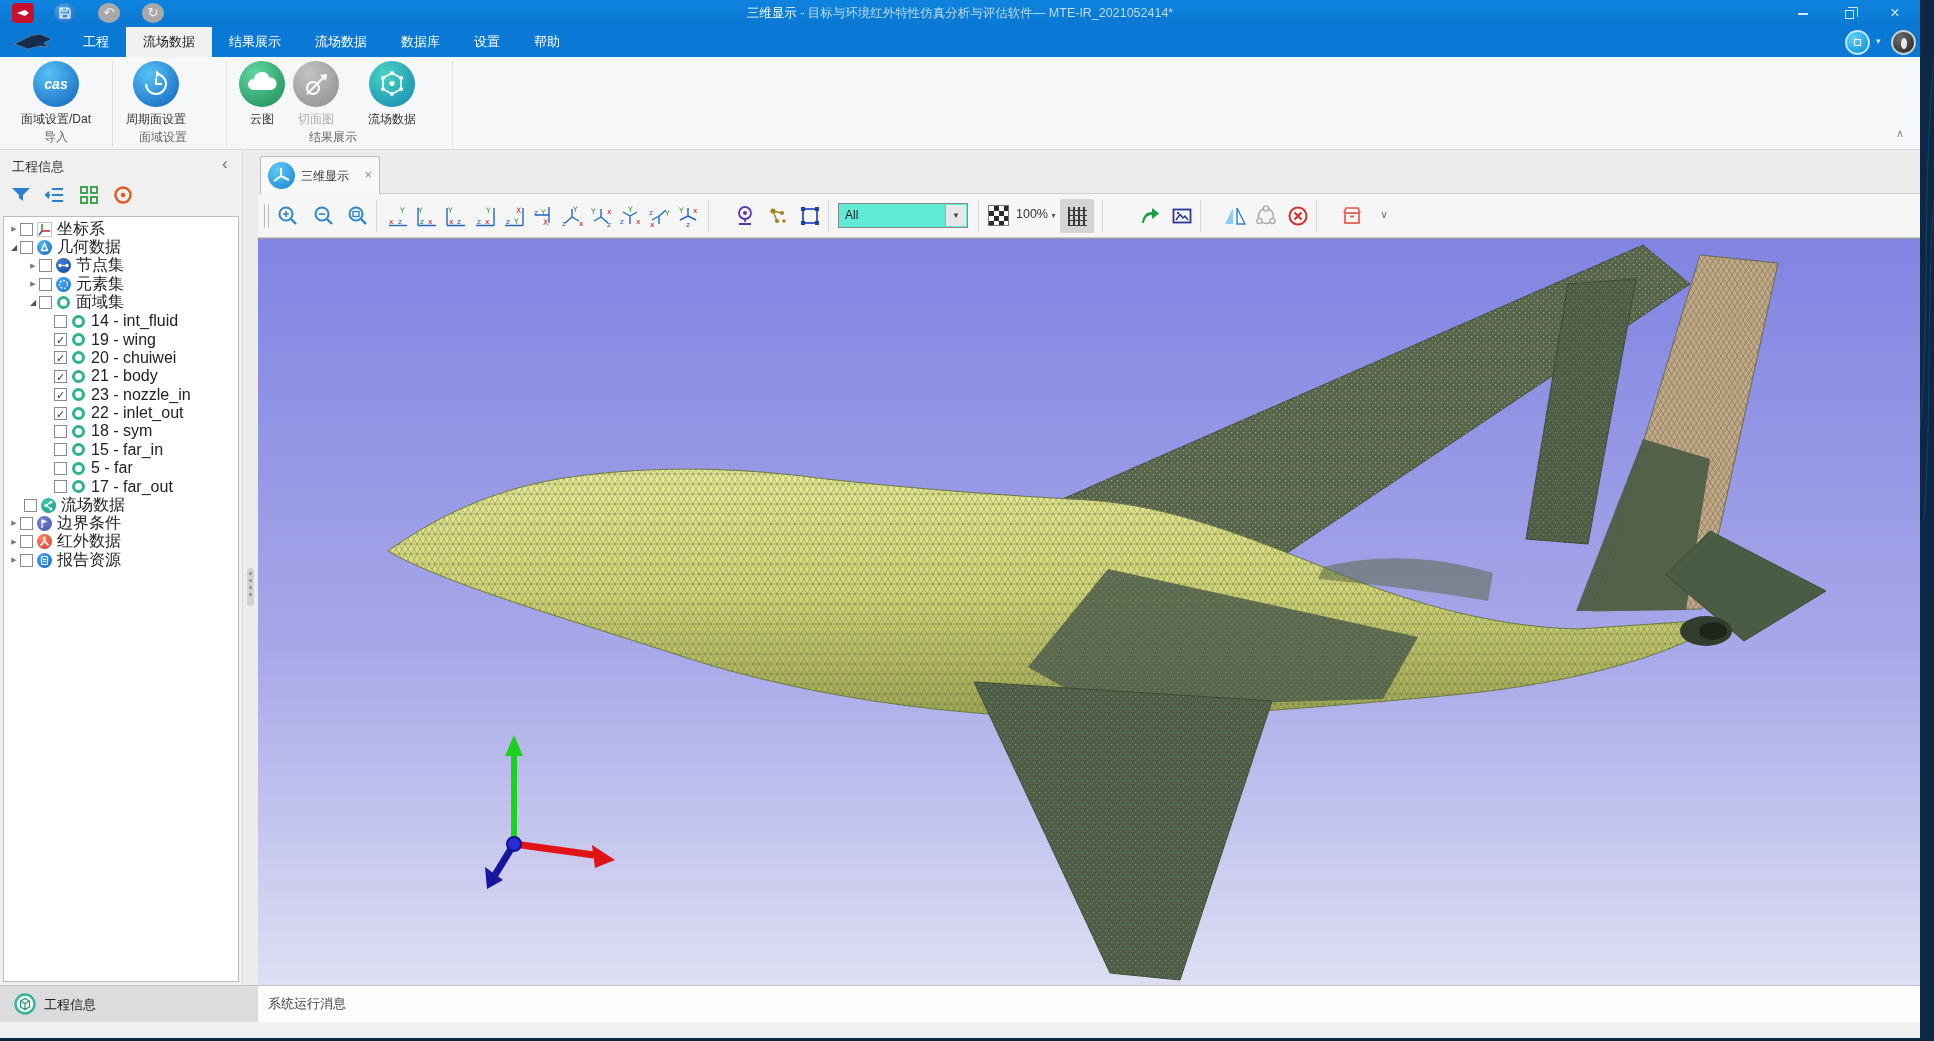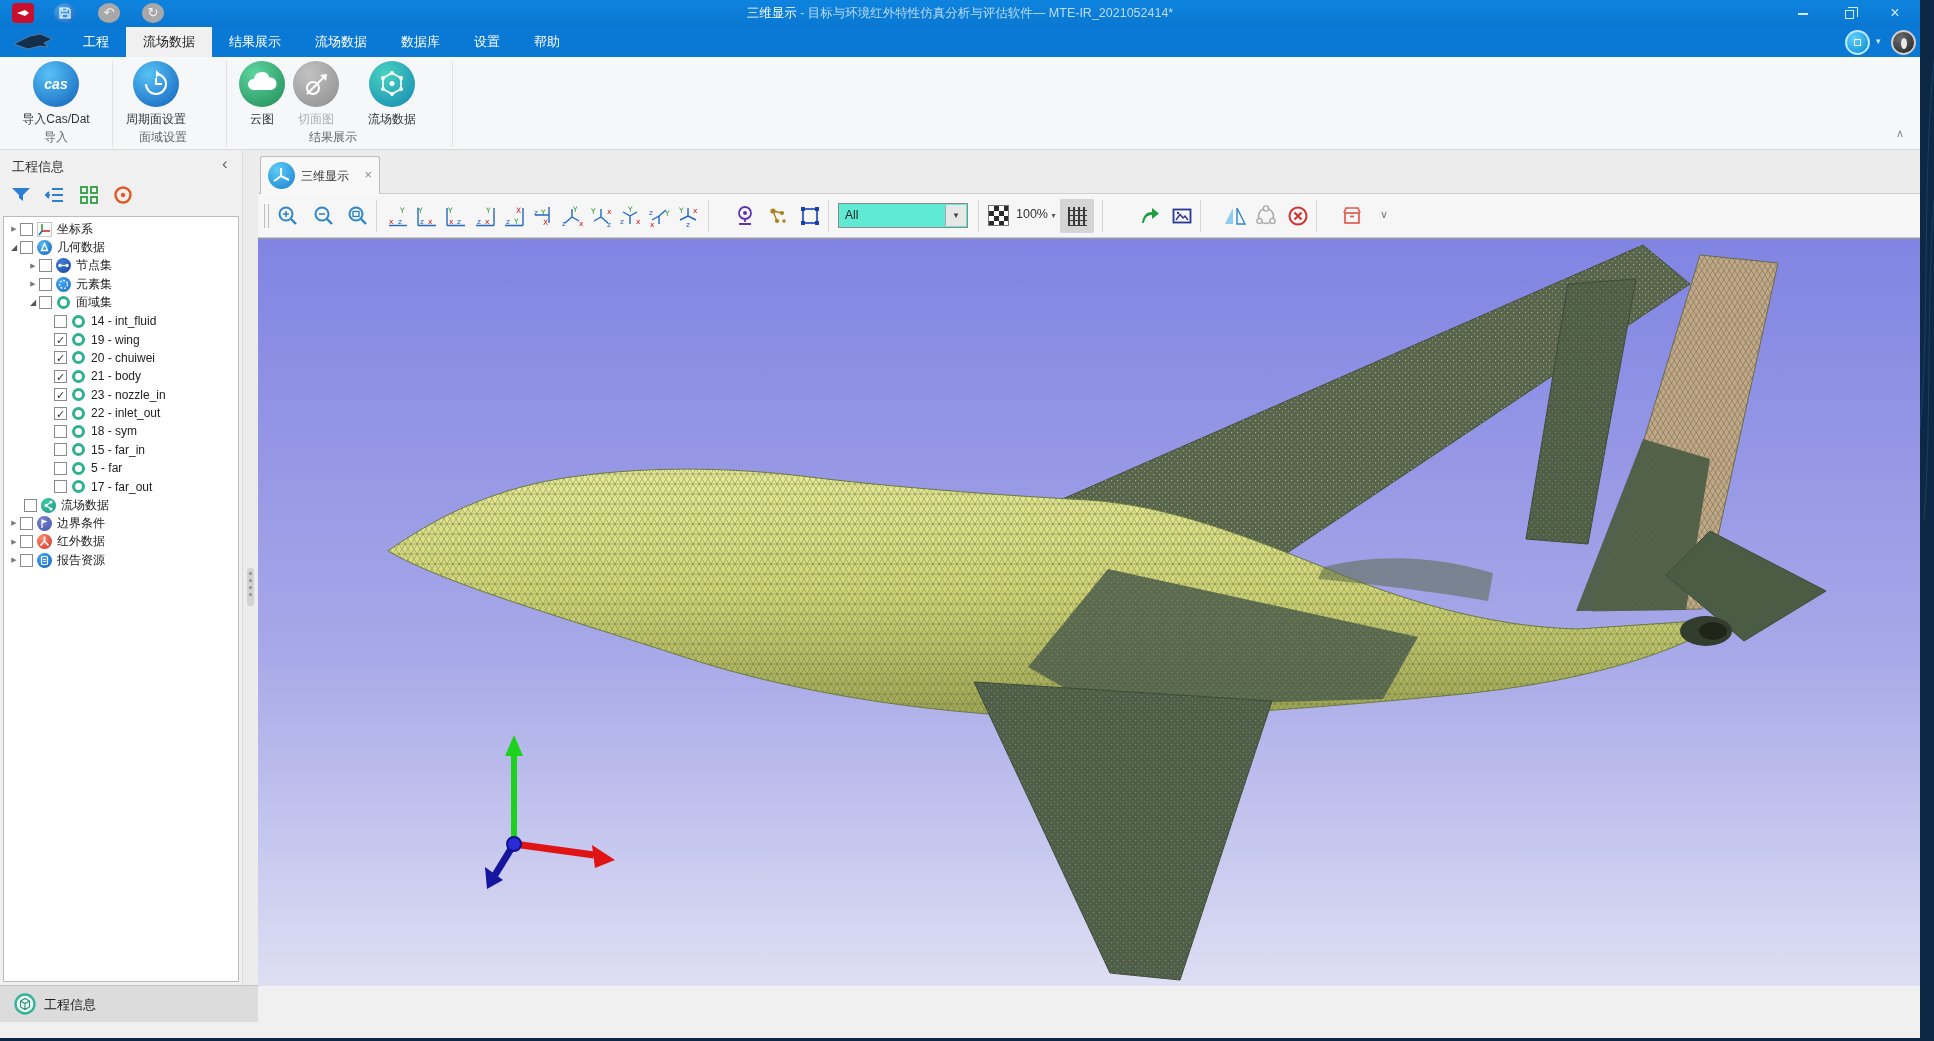--- a/index.html
+++ b/index.html
@@ -68,21 +68,21 @@
   .ticon { width:15px; height:15px; flex:none; margin-right:5px; position:relative; }
   .cb { border-radius:50%; }
   .cb-geo { background:radial-gradient(circle at 35% 30%,#55b9f2,#1163c0); }
   .cb-node { background:radial-gradient(circle at 35% 30%,#3f7fd4,#16449e); }
   .cb-elem { background:radial-gradient(circle at 35% 30%,#42a5f5,#1e70c8); }
   .cb-flow { background:radial-gradient(circle at 35% 30%,#3fc6a0,#159a8c); }
   .cb-bnd  { background:radial-gradient(circle at 35% 30%,#7986cb,#3f51b5); }
   .cb-ir   { background:radial-gradient(circle at 35% 30%,#ff8a65,#d32f2f); }
   .cb-rep  { background:radial-gradient(circle at 35% 30%,#42a5f5,#1565c0); }
   .ring { width:13px; height:13px; border:3px solid #2fb090; border-radius:50%; background:#fff; }
-  .tlabel { font-size:12px; color:#222; white-space:nowrap; }
+  .tlabel { font-size:16px; color:#222; white-space:nowrap; }
 
   
   .splitter { left:242px; top:150px; width:16px; height:835px; background:#ececec; border-left:1px solid #dcdcdc; }
   .split-handle { position:absolute; left:4px; top:418px; width:7px; height:38px; background:#d2d2d2; border-radius:3px; }
   .split-handle i { display:block; width:3px; height:3px; border-radius:50%; background:#8f8f8f; margin:4px auto 0; }
 
   
   .tabbar { left:258px; top:150px; width:1662px; height:44px; background:#ececec; border-bottom:1px solid #cfcfcf; }
   .tab { position:absolute; left:2px; top:6px; width:120px; height:38px; background:#f8f8f8;
     border:1px solid #bdbdbd; border-bottom:none; border-radius:3px 3px 0 0; }
@@ -183,21 +183,21 @@
       <i></i>
     </div>
 
   <div class="abs ribbon">
     <div class="rb-btn" style="left:4px">
       <div class="rb-circle rc-blue">
         <svg width="46" height="46" viewBox="0 0 46 46">
             <text x="23" y="28" text-anchor="middle" font-style="italic" font-weight="bold" font-size="14" fill="#fff">cas</text>
           </svg>
       </div>
-      <div class="rb-label">导入Cas/Dat</div>
+      <div class="rb-label">面域设置/Dat</div>
     </div>
     <div class="rb-sep" style="left:112px"></div>
     <div class="rb-btn" style="left:104px">
       <div class="rb-circle rc-blue">
         <svg width="46" height="46" viewBox="0 0 46 46">
           <path d="M23,13 A10,10 0 1 1 13,23" fill="none" stroke="#fff" stroke-width="2"></path>
           <path d="M23,9 L27,13 L23,17" fill="#fff"></path>
           <path d="M23,17 V23 H29" fill="none" stroke="#fff" stroke-width="2"></path>
         </svg>
       </div>
@@ -749,20 +749,23 @@
         <polygon points="247,517 265,517 256,496" fill="#1fd11f"></polygon>
         <line x1="256" y1="605" x2="336" y2="616" stroke="#e01414" stroke-width="7"></line>
         <polygon points="334,606 337,629 357,621" fill="#e01414"></polygon>
         <line x1="256" y1="605" x2="237" y2="636" stroke="#15159e" stroke-width="7"></line>
         <polygon points="227,628 245,641 229,650" fill="#15159e"></polygon>
         <circle cx="256" cy="605" r="7" fill="#2b2bd6" stroke="#11118a" stroke-width="2"></circle>
       </g>
     </svg>
   </div>
 
+  <div class="abs msgpanel">
+    <div class="msg-title">系统运行消息</div>
+  </div>
   <div class="abs projbar">
     <svg class="abs" style="left:14px;top:7px" width="22" height="22" viewBox="0 0 22 22">
       <circle cx="11" cy="11" r="9.5" fill="#eef9f5" stroke="#35b39a" stroke-width="2.4"></circle>
       <path d="M11,5.5 L15.5,8 V14 L11,16.5 L6.5,14 V8 Z M6.5,8 L11,10.5 L15.5,8 M11,10.5 V16.5" fill="none" stroke="#2a8f7a" stroke-width="1.1"></path>
     </svg>
     <span class="proj-label">工程信息</span>
   </div>
 </div>
 
 <div class="desk-right">

